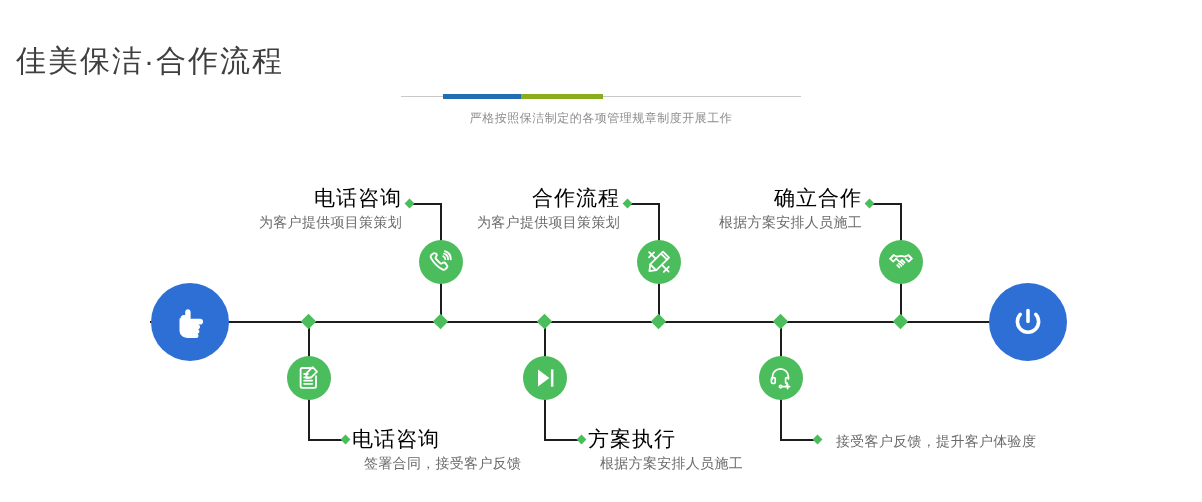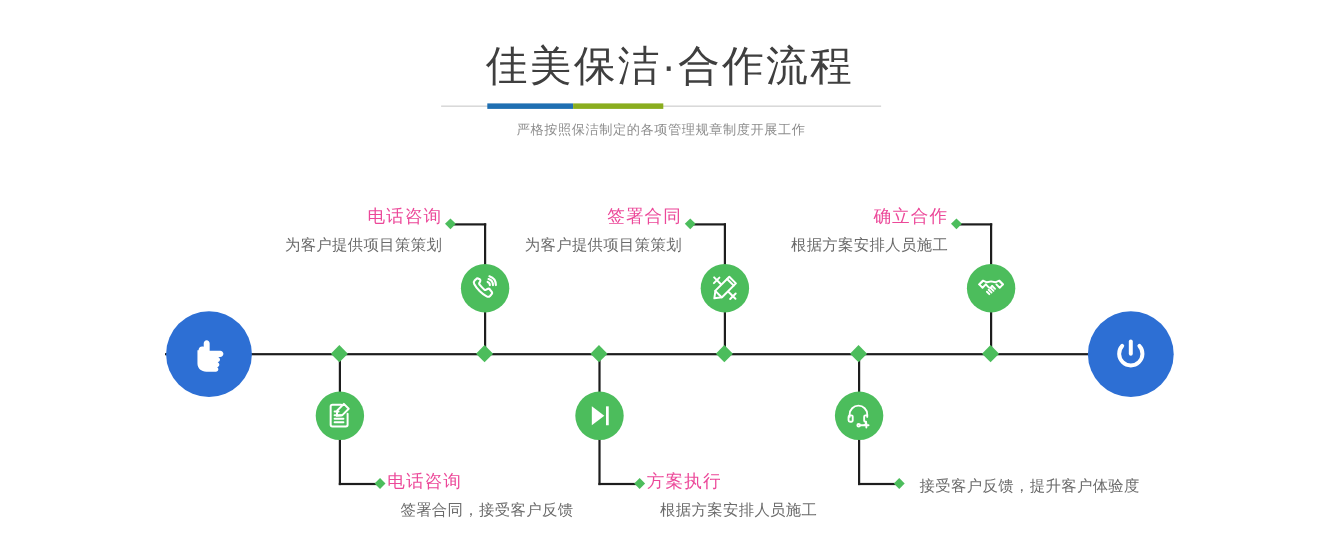--- a/index.html
+++ b/index.html
@@ -14,22 +14,21 @@
     position: relative;
     width: 1202px;
     height: 502px;
     background: #ffffff;
   }
 
   
   .hdr-title {
     position: absolute;
     left: 16px; right: 0; top: 38px;
-    text-align: center;
-    font-size: 38px;
+    font-size: 30px;
     line-height: 46px;
     letter-spacing: 2px;
     color: #3f3f3f;
     font-weight: 400;
     white-space: nowrap;
   }
   .hdr-rule {
     position: absolute;
     top: 94px;
     left: 401px;
@@ -129,23 +128,23 @@
     background: #1d1d1d;
     z-index: 2;
   }
 
   
   .label {
     position: absolute;
     white-space: nowrap;
   }
   .label .lt {
-    font-size: 16px;
+    font-size: 21px;
     line-height: 22px;
-    color: #ec4899;
+    color: #000000;
     letter-spacing: 1px;
   }
   .label .ls {
     font-size: 14px;
     line-height: 22px;
     color: #6b6b6b;
     margin-top: 2px;
     letter-spacing: 0.3px;
   }
   .label.up   { text-align: right; }
@@ -252,21 +251,21 @@
           <path d="M3.2 3.2l6.2 6.2"></path>
           <path d="M22.6 22.6l-6.2-6.2"></path>
           <path d="M3.0 8.4l5.0-5.0"></path>
           <path d="M17.8 22.8l5.0-5.0"></path>
         </g>
       </svg>
     </span>
   </div>
 
   <div class="label up" style="left:358px; top:187px; width:262px;">
-    <div class="lt">签署合同</div>
+    <div class="lt">合作流程</div>
     <div class="ls">为客户提供项目策策划</div>
   </div>
 
   <div class="diamond" style="left:539px; top:316px;"></div>
   <div class="vline" style="left:544px; top:321px; height:120px;"></div>
   <div class="hline" style="left:544px; top:439px; width:36px;"></div>
   <div class="tdiamond" style="left:578px; top:436px;"></div>
 
   <div class="node" style="left:523px; top:356px;">
     <span>

